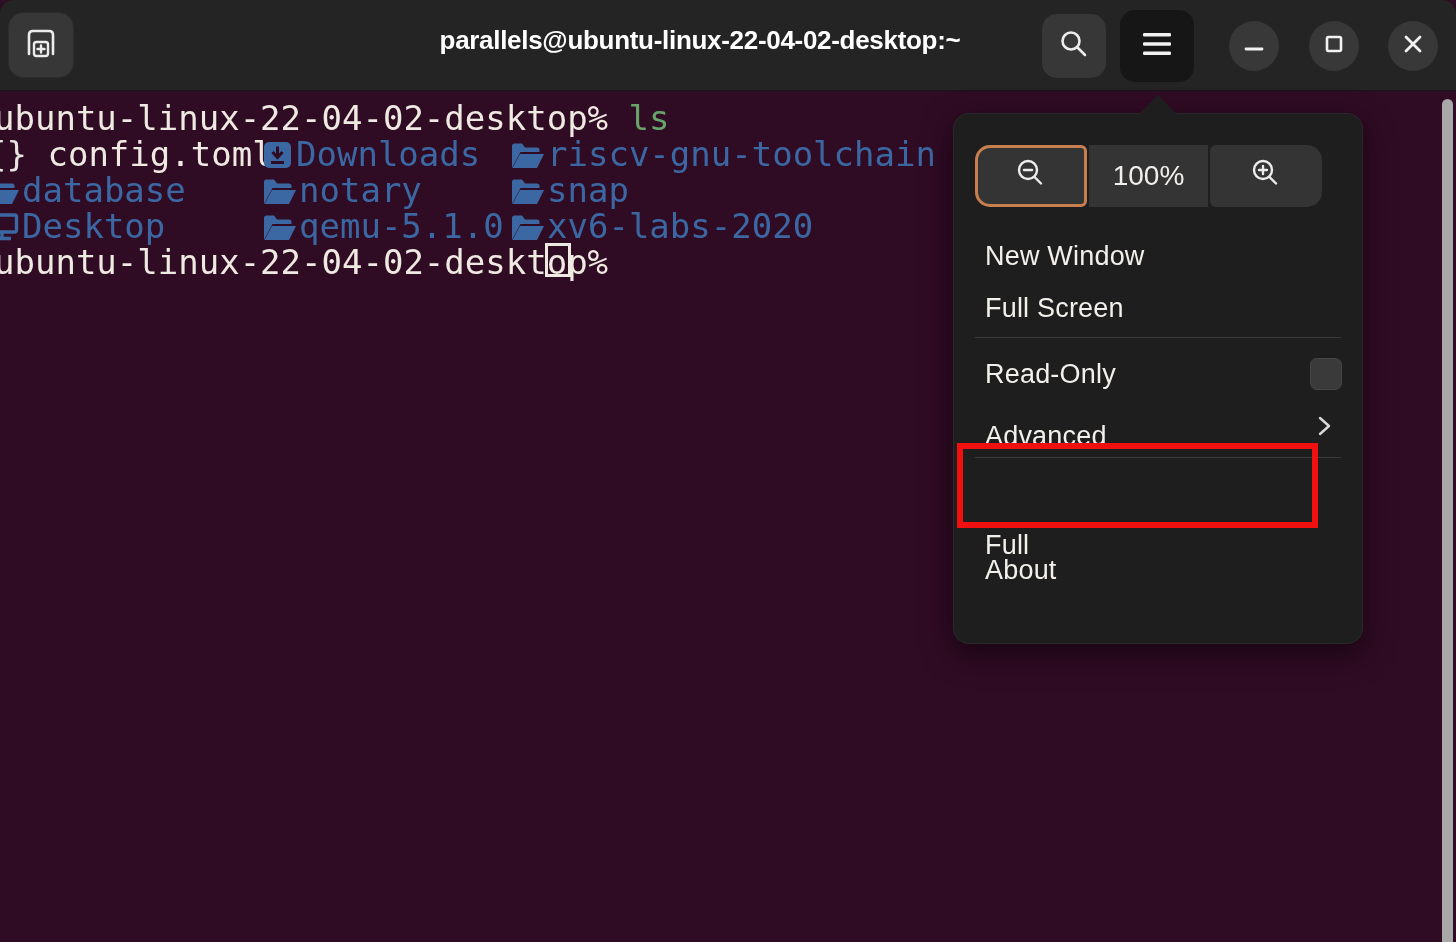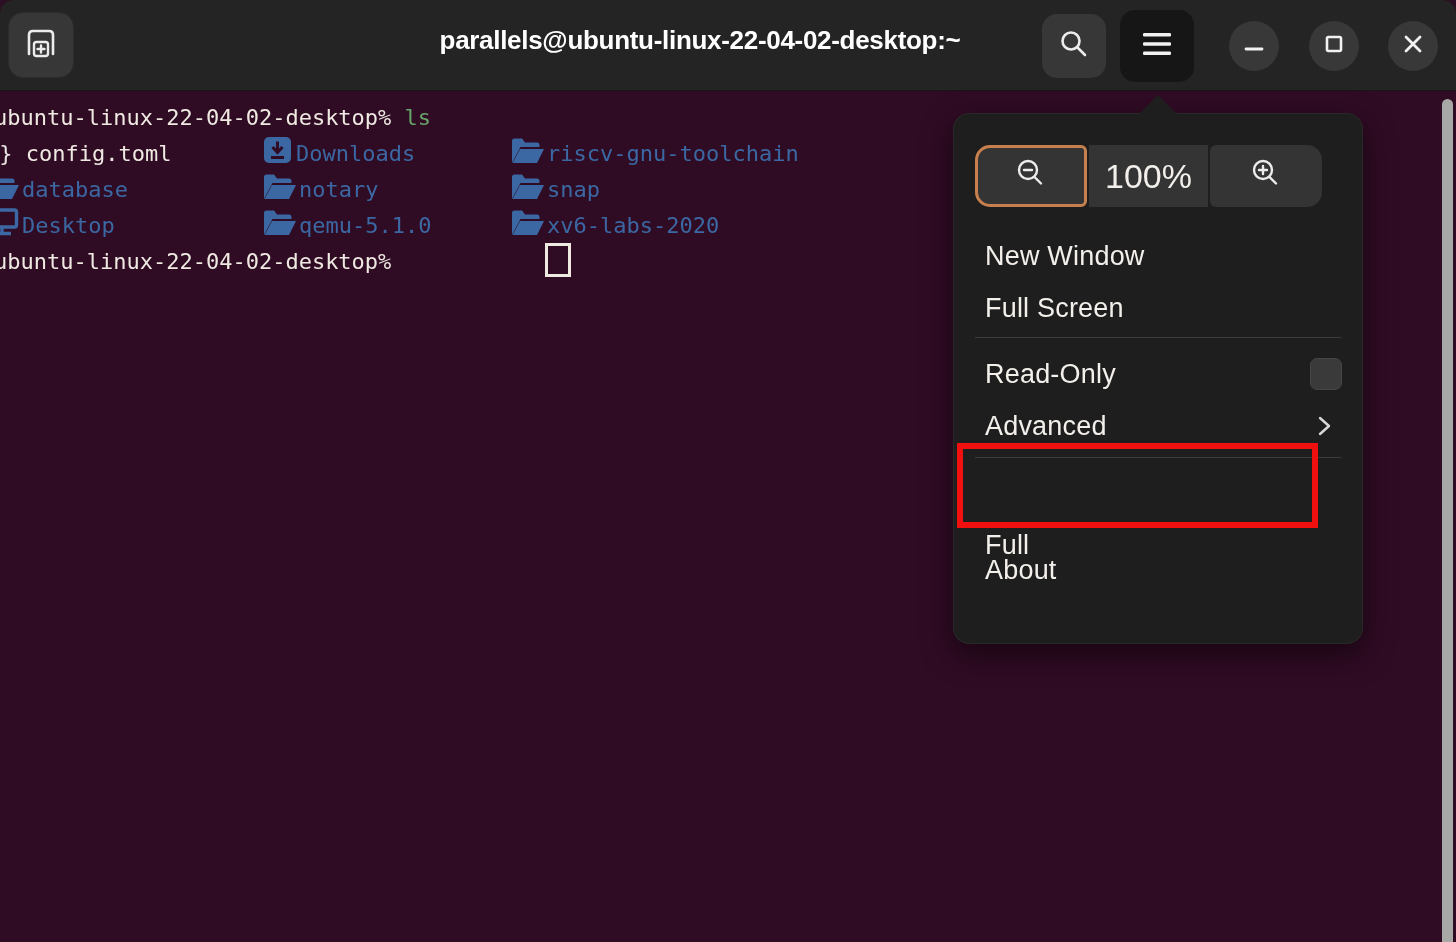--- a/index.html
+++ b/index.html
@@ -30,21 +30,21 @@
     position:absolute; top:0; left:700px; transform:translateX(-50%);
     height:81px; display:flex; align-items:center;
     color:#ffffff; font-weight:bold; font-size:26px; letter-spacing:-0.3px; white-space:nowrap;
   }
 
   
   .terminal {
     position:absolute; left:0; top:91px; width:1456px; height:851px;
     background:#300b24;
     font-family:"DejaVu Sans Mono","Liberation Mono",monospace;
-    font-size:22px; color:#eee9e1;text-align:right;
+    font-size:34px; color:#eee9e1;text-align:right;
   }
   .tline { position:absolute; height:36px; line-height:36px; white-space:nowrap; }
   .cell { position:absolute; white-space:nowrap; }
   .dir { color:#3b68a3; }
   .cmd { color:#67a46a; }
   .braces { color:#e8e6e3; }
   .ficon { display:inline-block; vertical-align:-3px; margin-right:3px; }
   .cursor {
     position:absolute; left:545px; top:244px; width:26px; height:34px;
     border:3px solid #eee9e1; background:transparent;
@@ -68,21 +68,21 @@
     border-bottom:19px solid #1e1e1e;
   }
   .zoomrow { position:absolute; left:22px; top:32px; width:366px; height:62px; display:flex; }
   .zseg {
     background:#343434; display:flex; align-items:center; justify-content:center; cursor:pointer;
   }
   .zout {
     width:112px; border:3px solid #c87f4e; border-radius:15px 6px 6px 15px;
   }
   .zlevel {
-    width:119px; margin-left:2px; color:#f3f0ec; font-size:34px; cursor:default;
+    width:119px; margin-left:2px; color:#f3f0ec; font-size:28px; cursor:default;
   }
   .zin { width:112px; margin-left:2px; border-radius:6px 15px 15px 6px; }
 
   .mitem {
     position:absolute; left:8px; width:394px; height:52px;
     display:flex; align-items:center; padding:0 24px 0 24px;
     color:#f3f0ec; font-size:27px; letter-spacing:.2px; border-radius:8px; cursor:pointer;
   }
   .msep { position:absolute; left:22px; width:366px; height:1px; background:#3b3b3b; }
   .checkbox {
@@ -241,21 +241,21 @@
     <div class="mitem" style="top:169px;">
         <span>Full Screen</span>
       </div>
 
     <div class="msep" style="top:224px;"></div>
 
     <div class="mitem" style="top:235px;">
       <span>Read-Only</span>
       <span class="checkbox"></span>
     </div>
-    <div class="mitem" style="top:287px;">
+    <div class="mitem" style="top:287px;align-items:flex-end;">
       <span>Advanced</span>
       <span class="chev">
         <svg width="22" height="24" viewBox="0 0 22 24">
             <path d="M7 4 L16 12 L7 20" fill="none" stroke="#d8d8d8" stroke-width="2.4" stroke-linecap="round" stroke-linejoin="round"></path>
           </svg>
       </span>
     </div>
 
     <div class="msep" style="top:344px;"></div>
 

